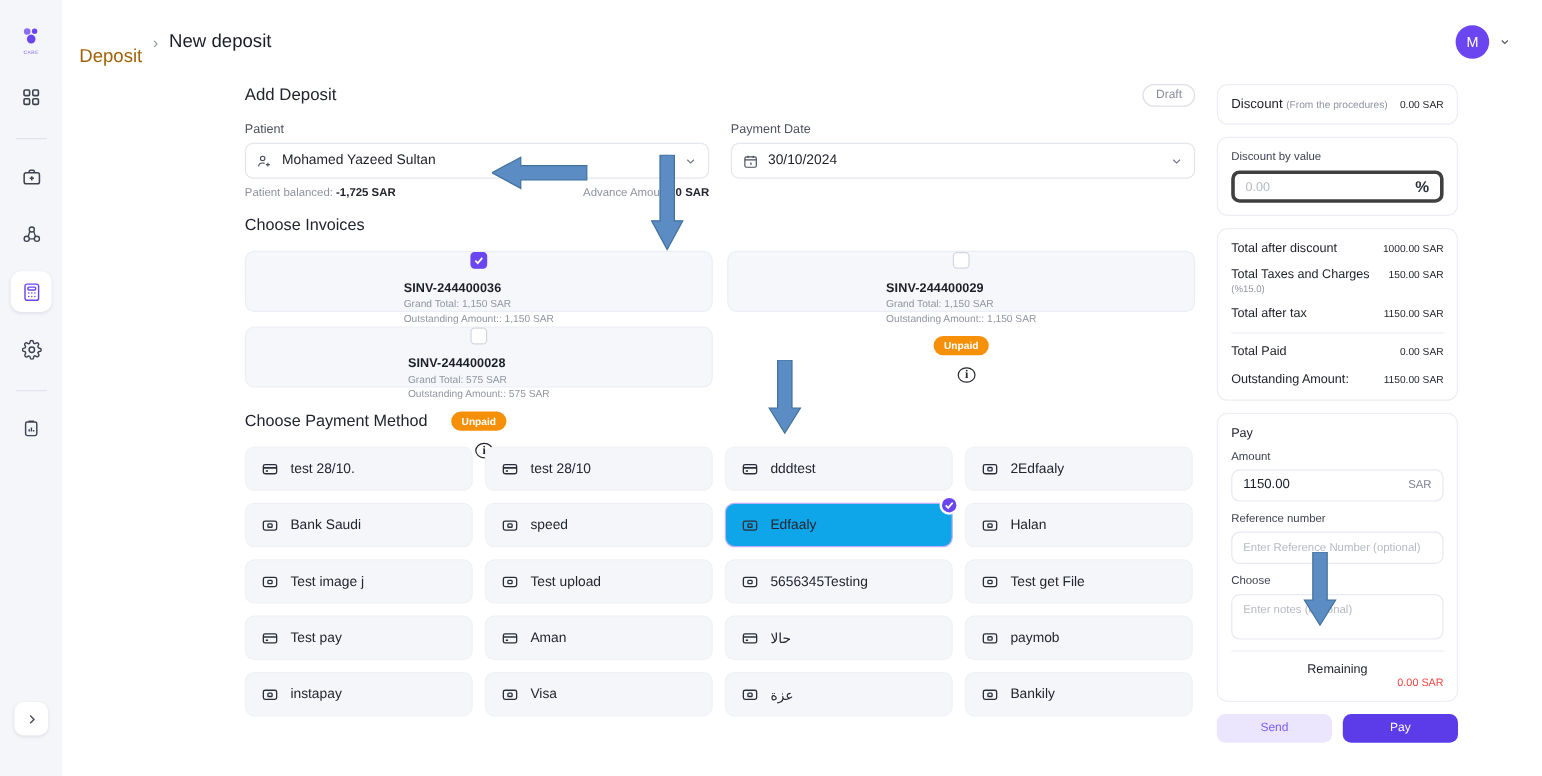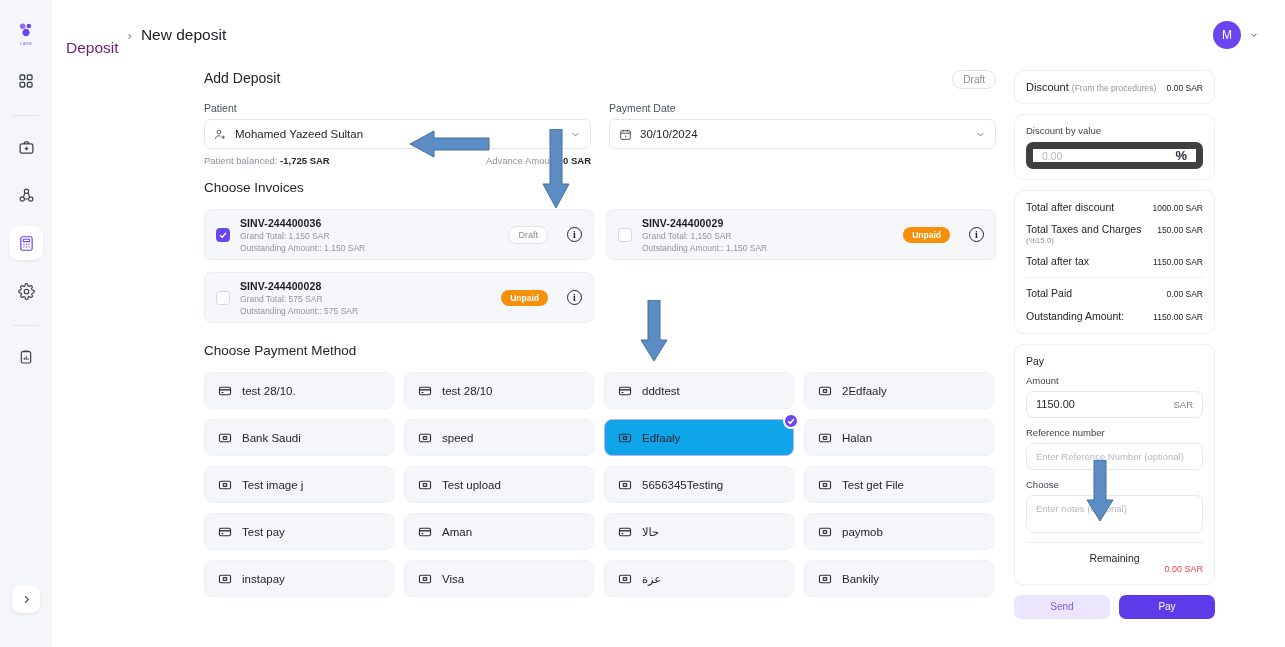--- a/index.html
+++ b/index.html
@@ -39,21 +39,21 @@
   }
 
   
   .main { flex: 1; position: relative; height: 647px; }
 
   .topbar {
     height: 70px; display: flex; align-items: center;
     padding: 0 26px 0 14px; background: #fff;
   }
   .breadcrumb { display: flex; align-items: center; gap: 9px; font-size: 15.5px; }
-  .bc-muted { color: #701a75; margin-top: 26px; }
+  .bc-muted { color: #a16207; margin-top: 26px; }
   .bc-sep { color: #8d919e; font-size: 13px; }
   .bc-current { color: #1b1d26; }
   .spacer { flex: 1; }
   .avatar-group { display: flex; align-items: center; gap: 8px; cursor: pointer; }
   .avatar {
     width: 28px; height: 28px; border-radius: 50%; background: #6b46f0;
     color: #fff; font-size: 12px; display: flex; align-items: center; justify-content: center;
   }
   .chev-sm { color: #555a68; font-size: 10px; }
 
@@ -87,21 +87,21 @@
   }
   .helper-row .l { color: #8d919e; }
   .helper-row .l b { color: #23252f; font-weight: 700; }
   .helper-row .r { margin-left: auto; color: #8d919e; }
   .helper-row .r b { color: #23252f; font-weight: 700; }
 
   .invoices { margin-top: 14px; }
   .inv-grid { display: flex; flex-wrap: wrap; gap: 12px; }
   .inv-card {
     width: 390px; height: 51px; background: #f6f7fb; border: 1px solid #eceef5;
-    border-radius: 8px; display: flex; align-items: center; padding: 0 11px; gap: 10px;
+    border-radius: 8px; display: flex; align-items: center; padding: 0 11px; gap: 10px; flex-direction: column;
   }
   .cbox {
     width: 14px; height: 14px; border-radius: 3.5px; border: 1.4px solid #d3d6e1;
     background: #fff; flex: 0 0 14px; cursor: pointer;
     display: flex; align-items: center; justify-content: center;
   }
   .cbox.on { background: #6b46f0; border-color: #6b46f0; color: #fff; }
   .inv-body { flex: 1; min-width: 0; }
   .inv-id { font-size: 10.5px; color: #1c1e28; font-weight: 700; letter-spacing: .1px; }
   .inv-line { font-size: 8.5px; color: #9195a2; margin-top: 2px; }
@@ -140,21 +140,21 @@
   .panel {
     background: #fff; border: 1px solid #eceef4; border-radius: 9px;
     padding: 10px 11px; margin-bottom: 10px;
   }
   .disc-row { display: flex; align-items: baseline; gap: 3px; }
   .disc-label { font-size: 11px; color: #1d1f29; }
   .disc-sub { font-size: 8.5px; color: #9195a2; }
   .disc-val { margin-left: auto; font-size: 8.5px; color: #1d1f29; }
   .dbv-label { font-size: 9.5px; color: #3e4250; margin-bottom: 6px; }
   .dbv-input {
-    height: 27px; border: 7px solid #404040; border-radius: 7px;
+    height: 27px; border: 3px solid #404040; border-radius: 7px;
     display: flex; align-items: center; padding: 0 9px; font-size: 10.5px; color: #b6b9c4;
   }
   .dbv-input .pct { margin-left: auto; color: #2b2e3a; font-size: 13px; font-weight: 700; }
 
   .tot-row { display: flex; align-items: baseline; margin-bottom: 9px; }
   .tot-row:last-child { margin-bottom: 0; }
   .tot-k { font-size: 10.5px; color: #1d1f29; max-width: 118px; line-height: 1.25; }
   .tot-k .pc { display: block; font-size: 8px; color: #9195a2; }
   .tot-v { margin-left: auto; font-size: 8.5px; color: #1d1f29; white-space: nowrap; }
   .hr { height: 1px; background: #eceef4; margin: 9px 0; }

